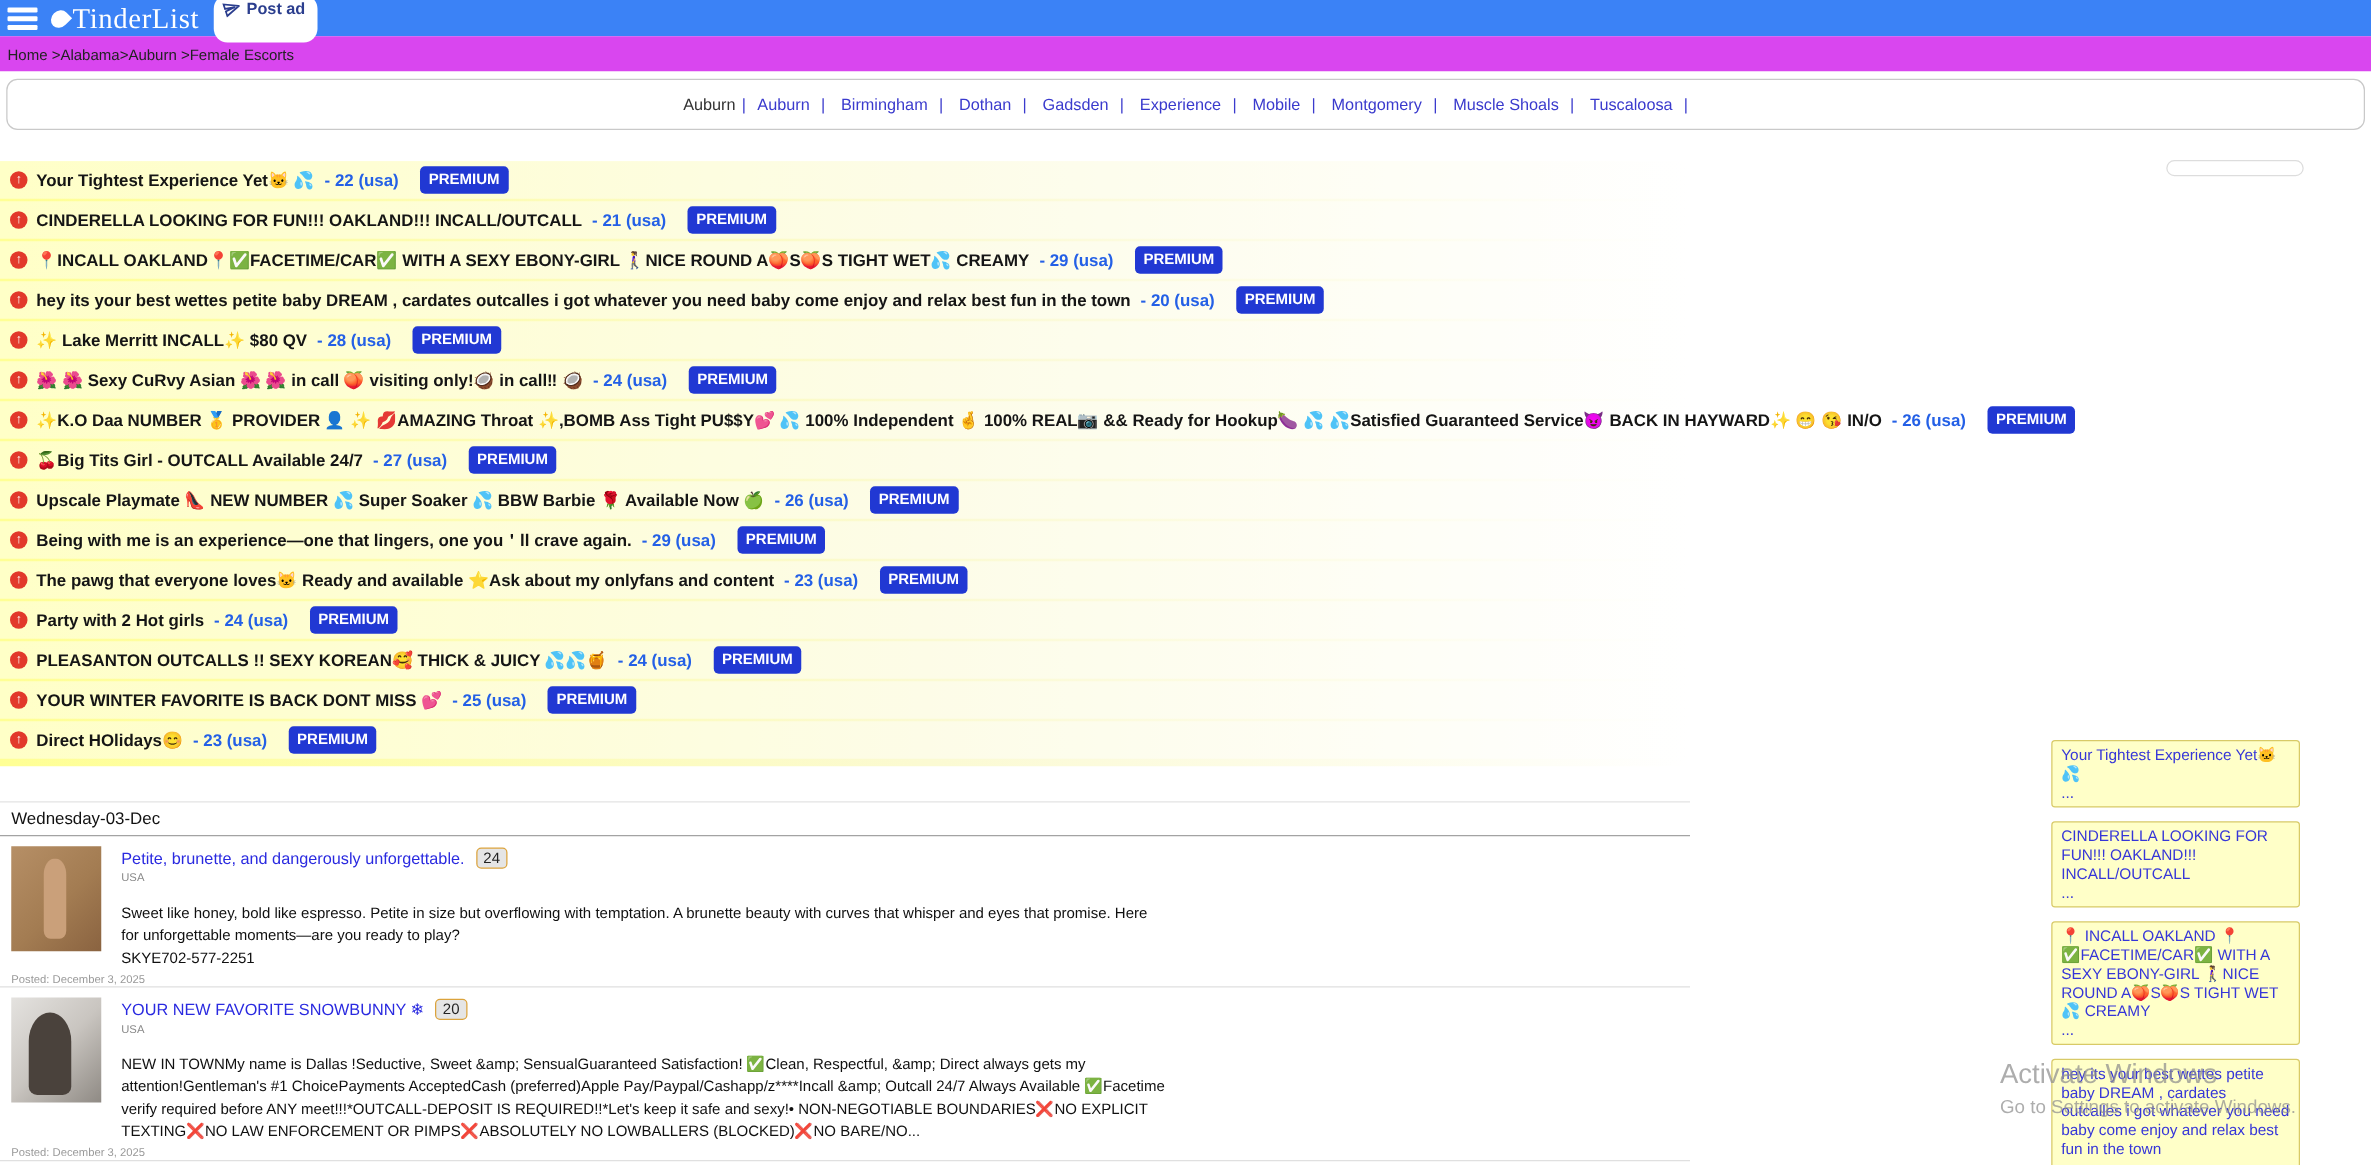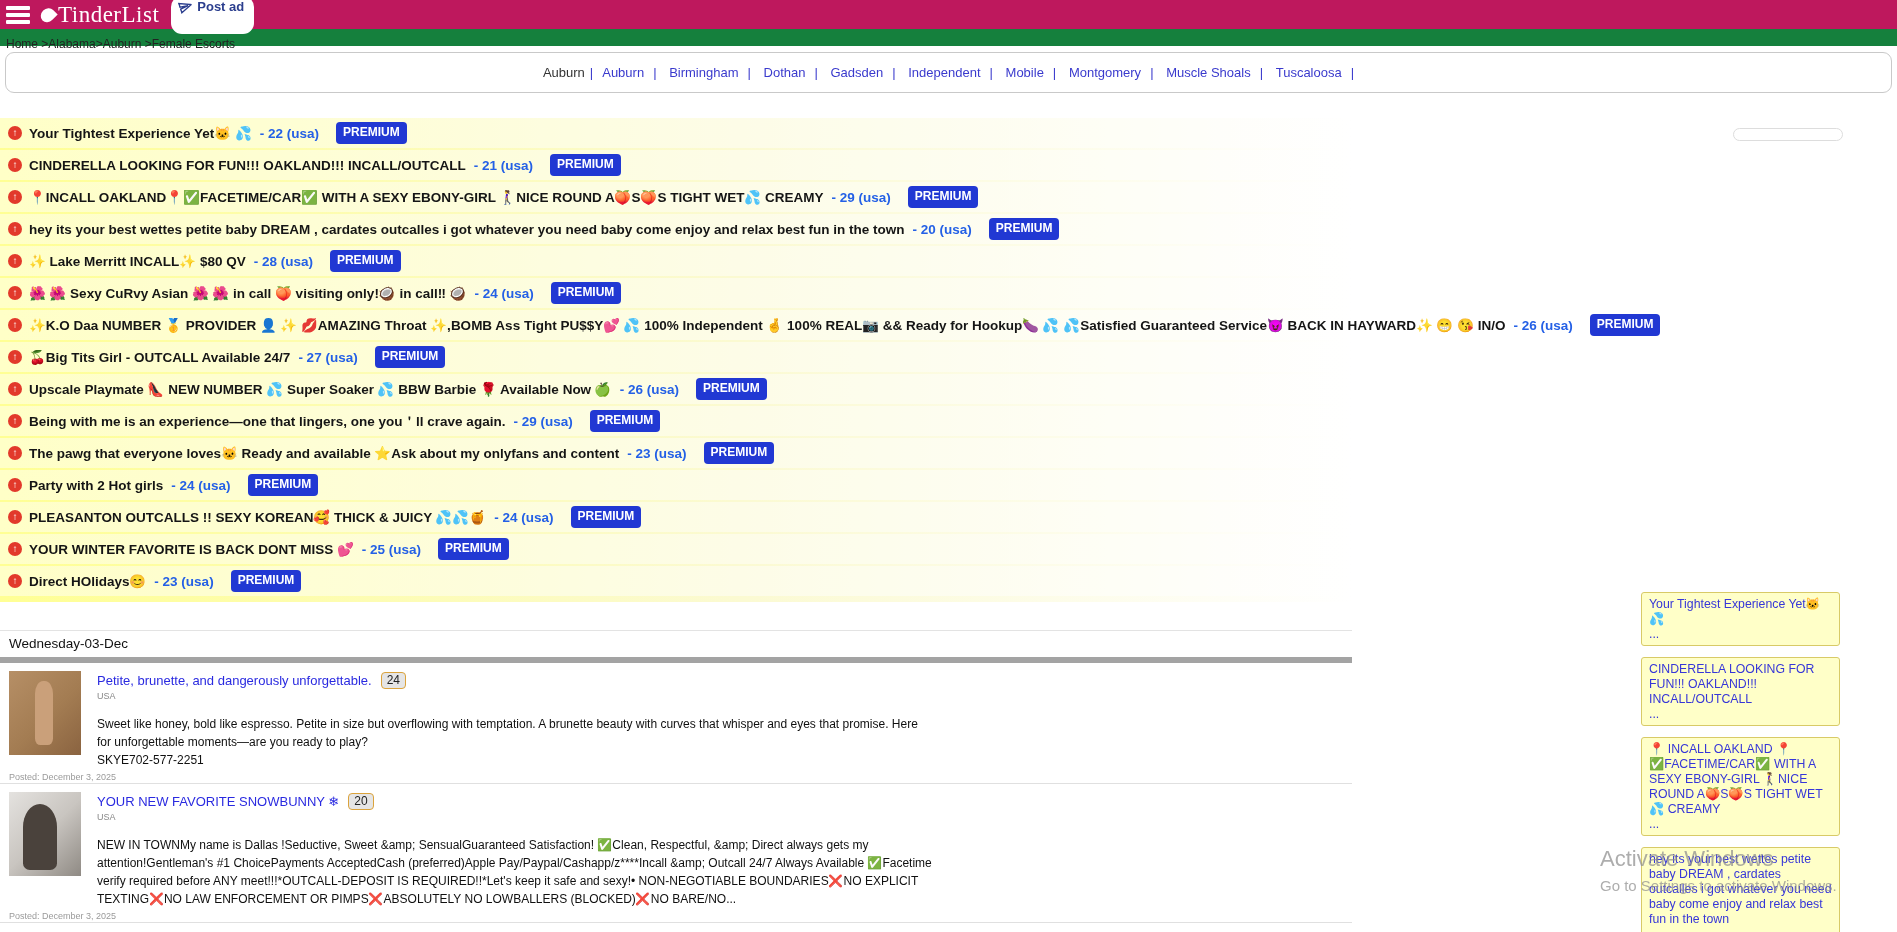--- a/index.html
+++ b/index.html
@@ -2,51 +2,51 @@
 <html><head>
 <meta charset="utf-8">
 <style>
   * { box-sizing: border-box; }
   html,body { margin:0; padding:0; }
   body {
     width:1897px; height:932px; overflow:hidden; position:relative;
     background:#fff; font-family:"Liberation Sans", sans-serif; color:#111;
   }
   
-  .topbar { height:29px; background:#be185d; display:flex; align-items:center; padding:0 6px; gap:12px; }
+  .topbar { height:29px; background:#3b82f6; display:flex; align-items:center; padding:0 6px; gap:12px; }
   .hamburger { width:24px; height:20px; display:flex; flex-direction:column; justify-content:space-between; cursor:pointer; padding:1px 0; }
   .hamburger span { display:block; height:4px; background:#fff; border-radius:1px; }
   .brand { display:flex; align-items:center; gap:3px; color:#fff; font-family:"Liberation Serif", serif; font-size:23px; letter-spacing:0.5px; }
   .flame { width:13px; height:15px; background:#fff; border-radius:50% 0 50% 50%; transform:rotate(45deg) translateY(1px); }
   .postad { display:flex; align-items:center; gap:5px; background:#fff; color:#2b3e8e;
     font-weight:bold; font-size:13px; border-radius:11px; padding:3px 10px 20px 8px; border:none; cursor:pointer; }
   .postad svg { transform:rotate(-18deg); }
   
-  .crumbbar { height:17px; background:#15803d; font-size:12px; color:#222; padding:8px 0 0 6px; }
+  .crumbbar { height:28px; background:#d946ef; font-size:12px; color:#222; padding:8px 0 0 6px; }
   
   .citybox { margin:6px 5px 0 5px; height:41px; border:1px solid #c9c9c9; border-radius:9px;
     display:flex; align-items:center; justify-content:center; font-size:13px; background:#fff; }
   .citybox .cur { color:#333; }
   .citybox a { color:#3a3acd; text-decoration:none; margin:0 4px 0 9px; cursor:pointer; }
   .citybox .sep { color:#3a3acd; margin-left:5px; }
   
   .premium { margin-top:25px; width:1352px;
     background:linear-gradient(90deg, #ffff94 0%, #fbfad2 55%, #ffffff 100%); padding-bottom:4px; }
   .ptitle { font-size:15px; font-weight:bold; padding:6px 8px 5px 8px; color:#111; }
   .prow { display:flex; align-items:center; gap:7px; width:1352px; margin-bottom:2px; padding:4px 8px;
     background:rgba(255,255,255,0.48); font-weight:bold; font-size:13.5px; line-height:17px;
     white-space:nowrap; cursor:pointer; }
   .up-icon { flex:0 0 auto; width:14px; height:14px; border-radius:50%; background:#e2392b; color:#fff;
     font-size:10px; line-height:14px; text-align:center; font-weight:bold; }
   .ptext { color:#151515; }
   .page { color:#2460e6; margin-left:1px; }
   .pbadge { margin-left:10px; background:#2138d3; color:#fff; font-size:12px; font-weight:bold;
     padding:2px 7px 3px 7px; border-radius:4px; }
   
-  .dateheader { width:1352px; margin-top:28px; border-top:1px solid #e3e3e3; border-bottom:6px solid #a3a3a3;
+  .dateheader { width:1352px; margin-top:28px; border-top:1px solid #e3e3e3; border-bottom:1px solid #a3a3a3;
     padding:5px 9px 6px 9px; font-size:13.5px; color:#111; }
   
   .listing { position:relative; width:1352px; min-height:97px; border-bottom:1px solid #e0e0e0; padding:9px 0 14px 0; }
   .thumb { position:absolute; left:9px; top:8px; width:72px; height:84px; cursor:pointer; background:#b08a63; }
   .listing:nth-of-type(1) .thumb { background:linear-gradient(135deg,#b68f66 0%,#a37c52 55%,#8a6340 100%);}
   .listing:nth-of-type(1) .thumb::after { content:""; position:absolute; left:26px; top:10px; width:18px; height:64px;
     background:#caa07a; border-radius:45% 45% 30% 30%/20% 20% 10% 10%; }
   .listing:nth-of-type(2) .thumb { background:linear-gradient(135deg,#e4e2df 0%,#c9c5c0 50%,#8f8a84 100%);}
   .listing:nth-of-type(2) .thumb::after { content:""; position:absolute; left:14px; top:12px; width:34px; height:66px;
     background:#4a423c; border-radius:50% 50% 20% 20%/35% 35% 10% 10%; }
@@ -109,21 +109,21 @@
     
   
       <a>Auburn</a><span class="sep">|</span>
     
       <a>Birmingham</a><span class="sep">|</span>
     
       <a>Dothan</a><span class="sep">|</span>
     
       <a>Gadsden</a><span class="sep">|</span>
     
-      <a>Independent</a><span class="sep">|</span>
+      <a>Experience</a><span class="sep">|</span>
     
       <a>Mobile</a><span class="sep">|</span>
     
       <a>Montgomery</a><span class="sep">|</span>
     
       <a>Muscle Shoals</a><span class="sep">|</span>
     
       <a>Tuscaloosa</a><span class="sep">|</span>
     </span>
 </div>

